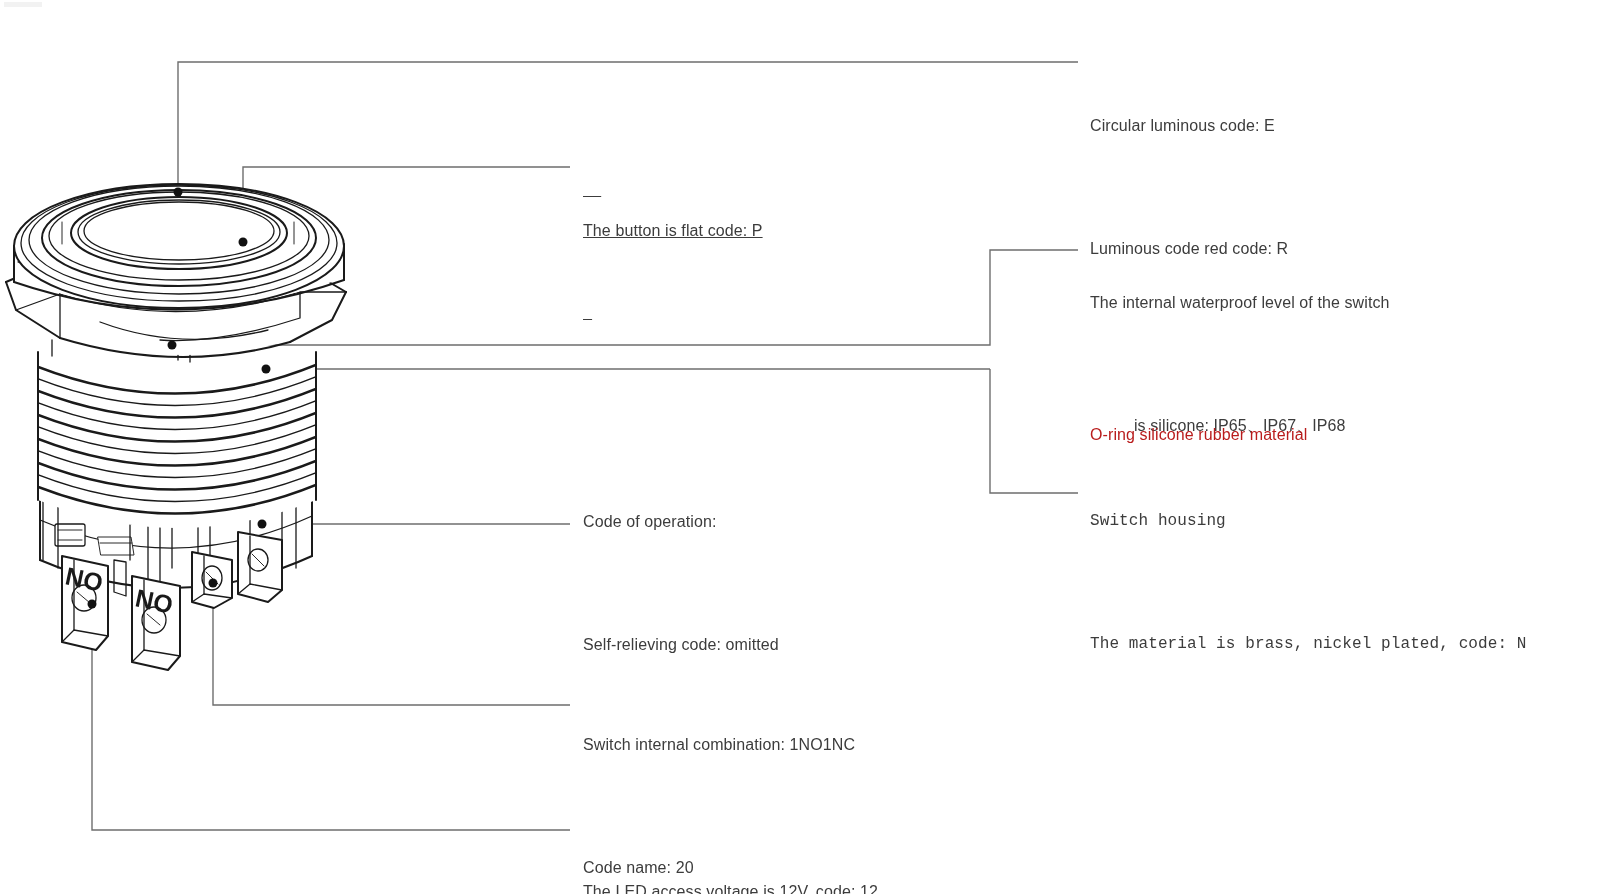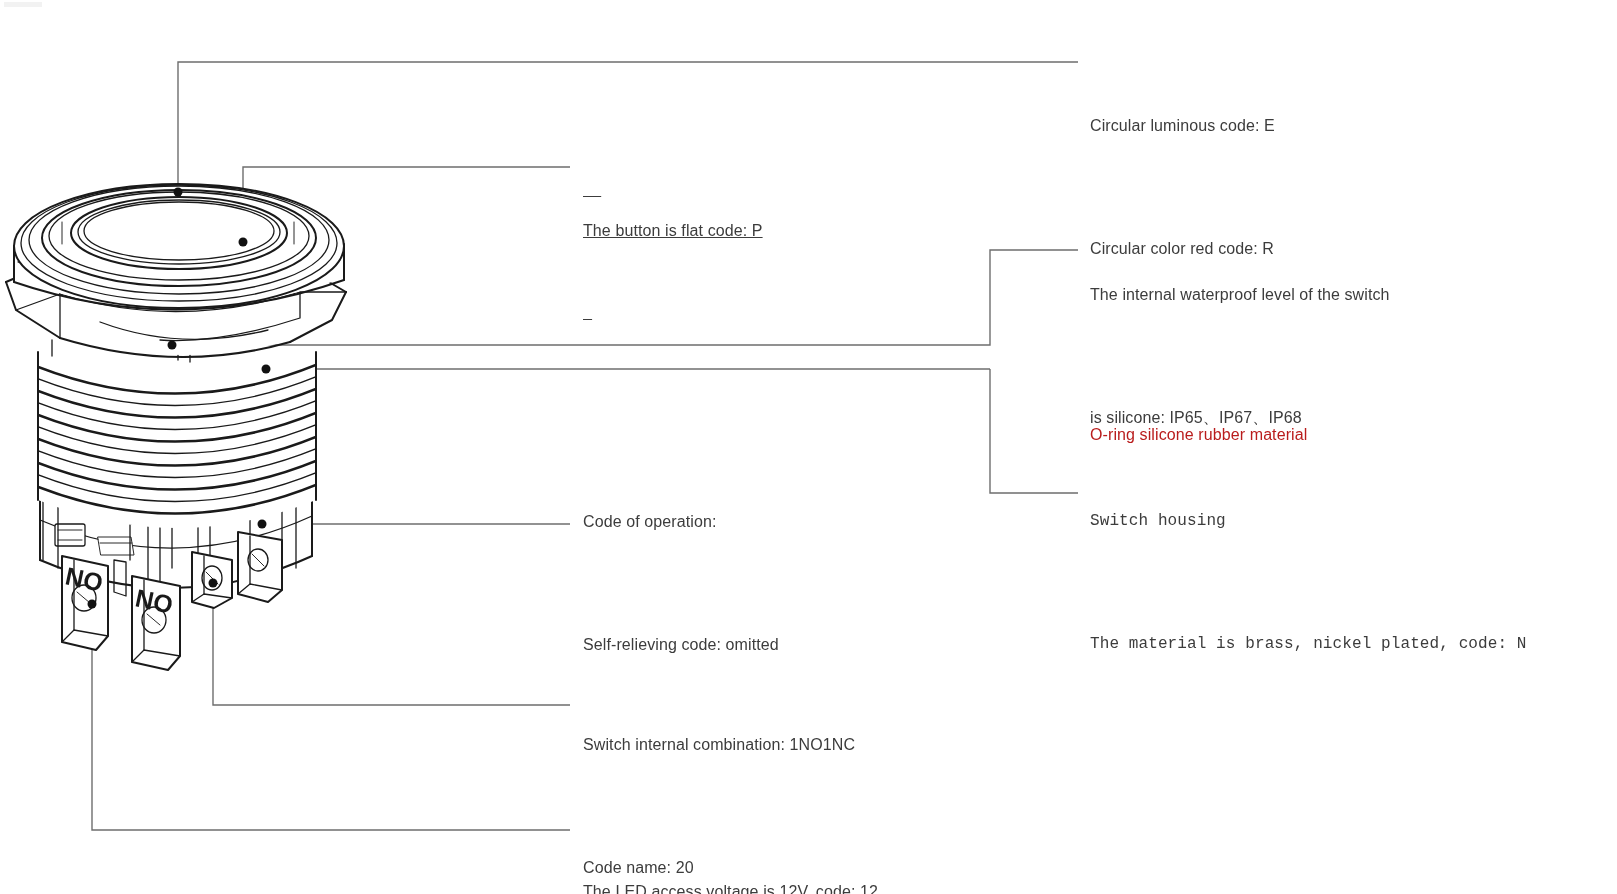--- a/index.html
+++ b/index.html
@@ -243,28 +243,28 @@
         <circle class="dot" cx="262" cy="524" r="4.5"></circle>
         <circle class="dot" cx="213" cy="583" r="4.5"></circle>
         <circle class="dot" cx="92" cy="604" r="4.5"></circle>
       </g>
 
     </g>
   </svg>
 
   <div class="callout" style="left:1090px; top:23px;">
     <span class="line">Circular luminous code: E</span>
-    <span class="line">Circular color red code: R</span>
+    <span class="line">Luminous code red code: R</span>
   </div>
 
   <div class="callout" style="left:583px; top:128px;text-decoration:underline;">
     <span class="line">The button is flat code: P</span>
   </div>
 
-  <div class="callout" style="left:1090px; top:192px;">
+  <div class="callout" style="left:1090px; top:200px;text-align:center;">
     <span class="line">The internal waterproof level of the switch</span>
     <span class="line">is silicone: IP65、IP67、IP68</span>
   </div>
 
   <div class="callout muted" style="left:1090px; top:332px;">
     <span class="line">O-ring silicone rubber material</span>
   </div>
 
   <div class="callout" style="left:1090px; top:419px;font-family:Liberation Mono, monospace;">
     <span class="line">Switch housing</span>

